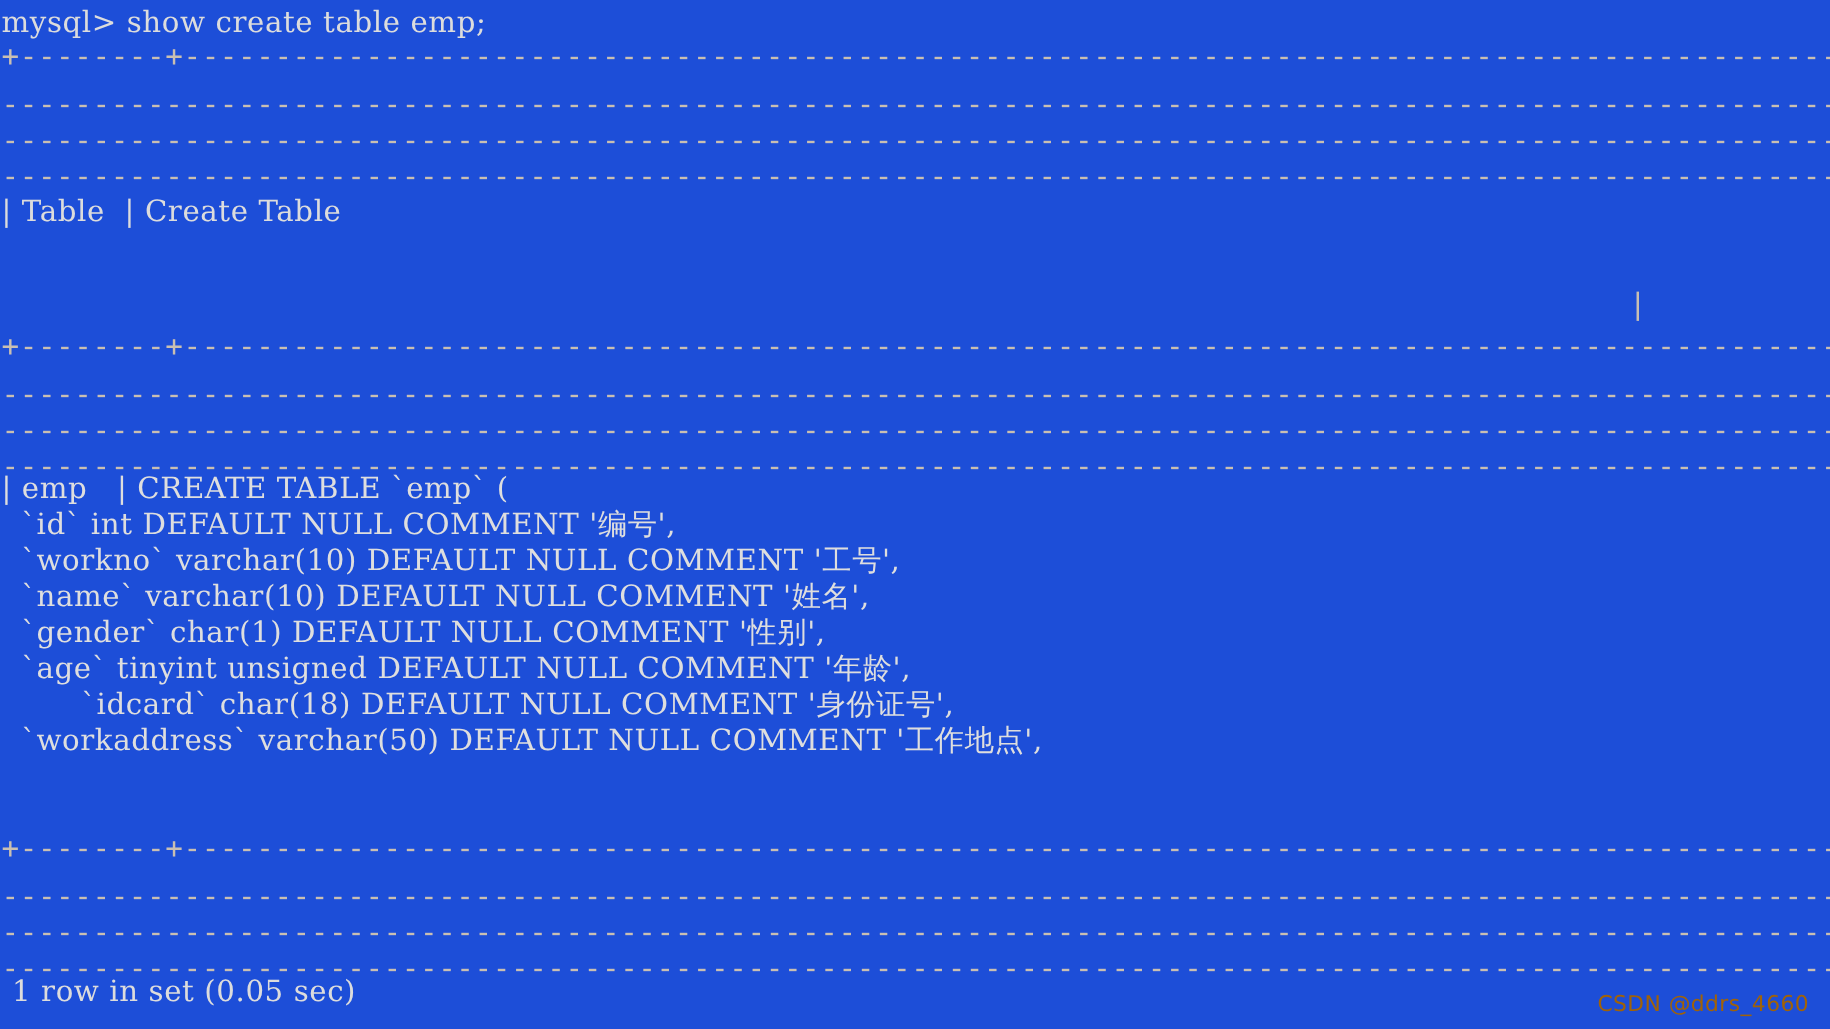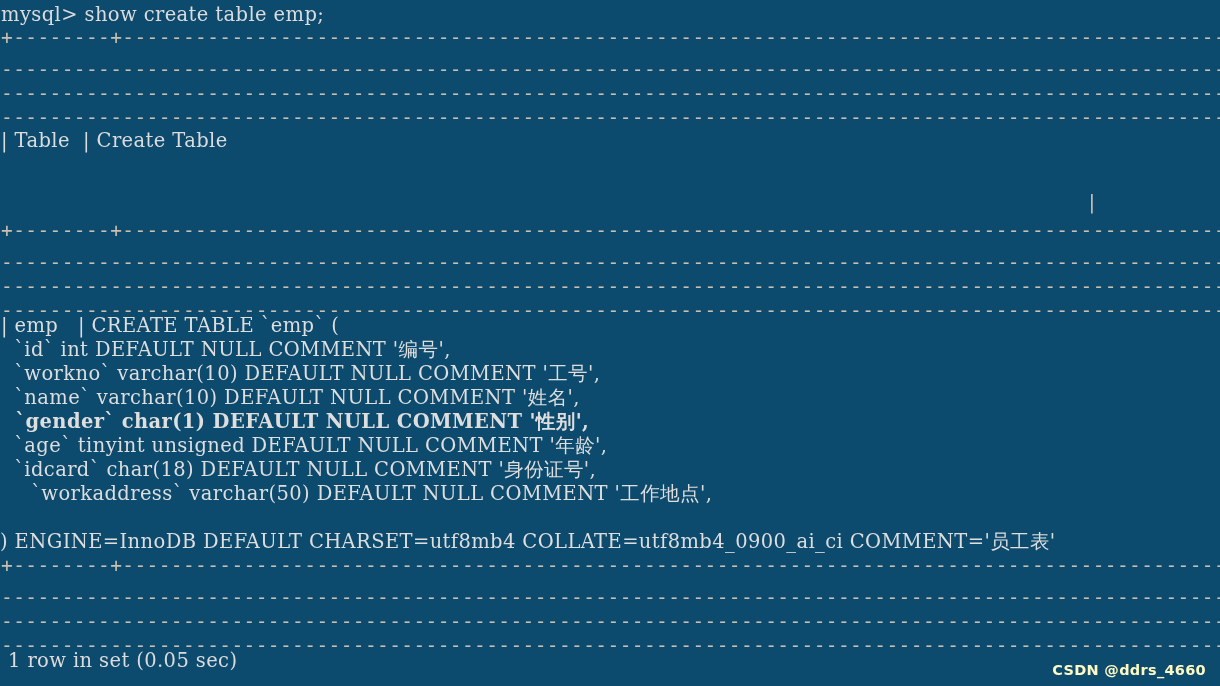--- a/index.html
+++ b/index.html
@@ -36,21 +36,21 @@
     left: 0; top: 150px;
     width: 9px; height: 160px;
     background: #171717;
   }
 
   
   #terminal {
     position: absolute;
     left: 0; top: 0;
     width: 1220px; height: 686px;
-    background: #0c4a6e;
+    background: #1d4ed8;
     z-index: 1;
   }
 
   .line {
     position: absolute;
     left: 1px;
     white-space: pre;
     font-size: 19.5px;
     line-height: 25px;
     letter-spacing: 0.02em;
@@ -78,26 +78,25 @@
     font-size: 19.5px;
     line-height: 25px;
     white-space: pre;
     font-family: "DejaVu Sans Mono", "Liberation Mono", monospace;
   }
 
   #watermark {
     position: absolute;
     right: 14px;
     bottom: 8px;
-    color: #fef9c3;
+    color: #a16207;
     font-size: 14.5px;
     letter-spacing: 0.3px;
     font-family: "DejaVu Sans", "Liberation Sans", sans-serif;
     z-index: 3;
-    font-weight: bold;
   }
 </style>
 </head>
 <body>
 
 <div id="bg-strip"></div>
 
 <div id="terminal">
 
   <div class="line" style="top:2px;">mysql&gt; show create table emp;</div>
@@ -113,26 +112,25 @@
   <div class="rule" style="top:218px;">+--------+----------------------------------------------------------------------------------------------------------------------</div>
   <div class="rule" style="top:250px;">---------------------------------------------------------------------------------------------------------------------------------------------------</div>
   <div class="rule" style="top:274px;">---------------------------------------------------------------------------------------------------------------------------------------------------</div>
   <div class="rule" style="top:298px;">--------------------------------------------------------------------------------------------------------------------------+</div>
 
   <div class="line sql" style="top:313px;">| emp   | CREATE TABLE `emp` (</div>
 
   <div class="line sql" style="top:337px;">  `id` int DEFAULT NULL COMMENT '编号',</div>
   <div class="line sql" style="top:361px;">  `workno` varchar(10) DEFAULT NULL COMMENT '工号',</div>
   <div class="line sql" style="top:385px;">  `name` varchar(10) DEFAULT NULL COMMENT '姓名',</div>
-  <div class="line sql" style="top:409px;font-weight:bold;">  `gender` char(1) DEFAULT NULL COMMENT '性别',</div>
+  <div class="line sql" style="top:409px;">  `gender` char(1) DEFAULT NULL COMMENT '性别',</div>
   <div class="line sql" style="top:433px;">  `age` tinyint unsigned DEFAULT NULL COMMENT '年龄',</div>
-  <div class="line sql" style="top:457px;">  `idcard` char(18) DEFAULT NULL COMMENT '身份证号',</div>
-  <div class="line sql" style="top:481px;padding-left:17px;">  `workaddress` varchar(50) DEFAULT NULL COMMENT '工作地点',</div>
+  <div class="line sql" style="top:457px;padding-left:40px;">  `idcard` char(18) DEFAULT NULL COMMENT '身份证号',</div>
+  <div class="line sql" style="top:481px;">  `workaddress` varchar(50) DEFAULT NULL COMMENT '工作地点',</div>
 
-  <div class="line sql" style="top:529px; left:0px;">) ENGINE=InnoDB DEFAULT CHARSET=utf8mb4 COLLATE=utf8mb4_0900_ai_ci COMMENT='员工表'</div>
 
   <div class="rule" style="top:553px;">+--------+----------------------------------------------------------------------------------------------------------------------</div>
   <div class="rule" style="top:585px;">---------------------------------------------------------------------------------------------------------------------------------------------------</div>
   <div class="rule" style="top:609px;">---------------------------------------------------------------------------------------------------------------------------------------------------</div>
   <div class="rule" style="top:633px;">--------------------------------------------------------------------------------------------------------------------------+</div>
 
   <div class="line" style="top:648px; left:8px;">1 row in set (0.05 sec)</div>
 
 </div>
 

